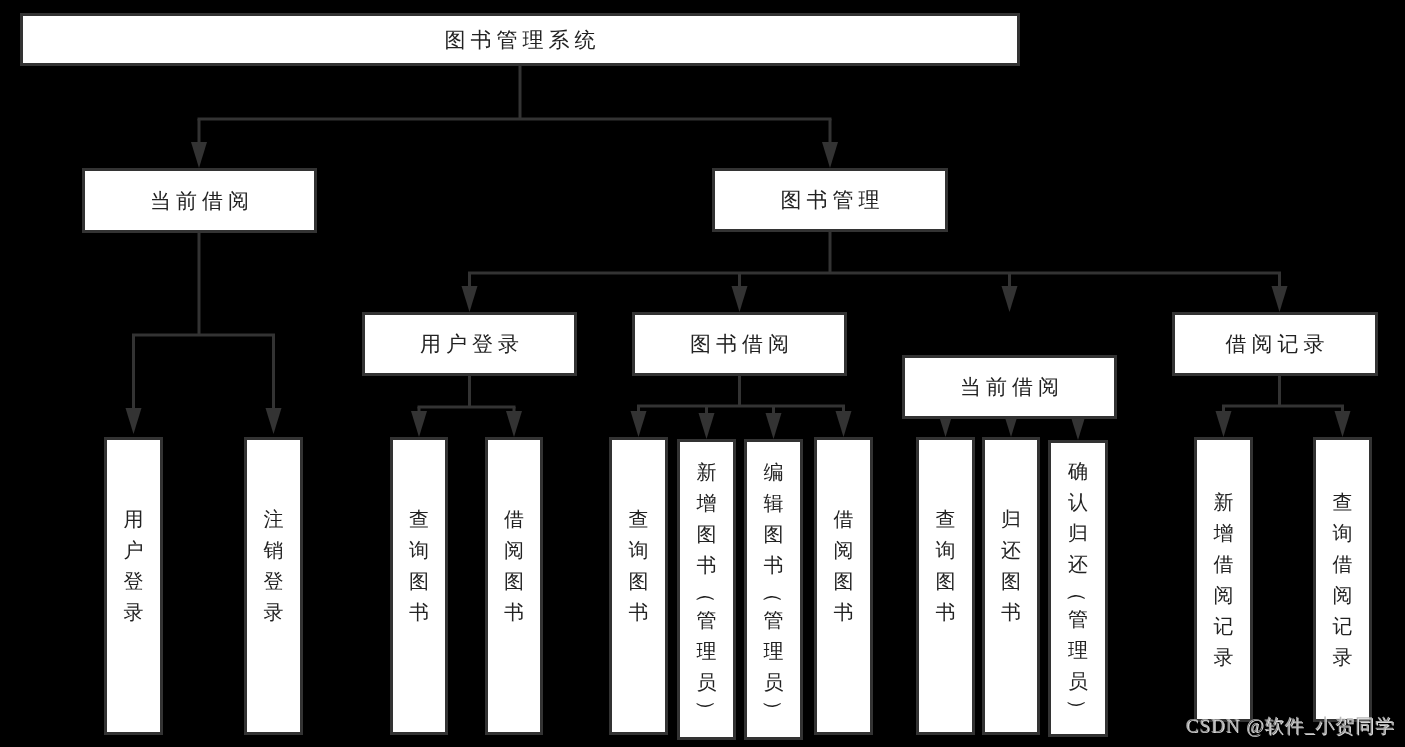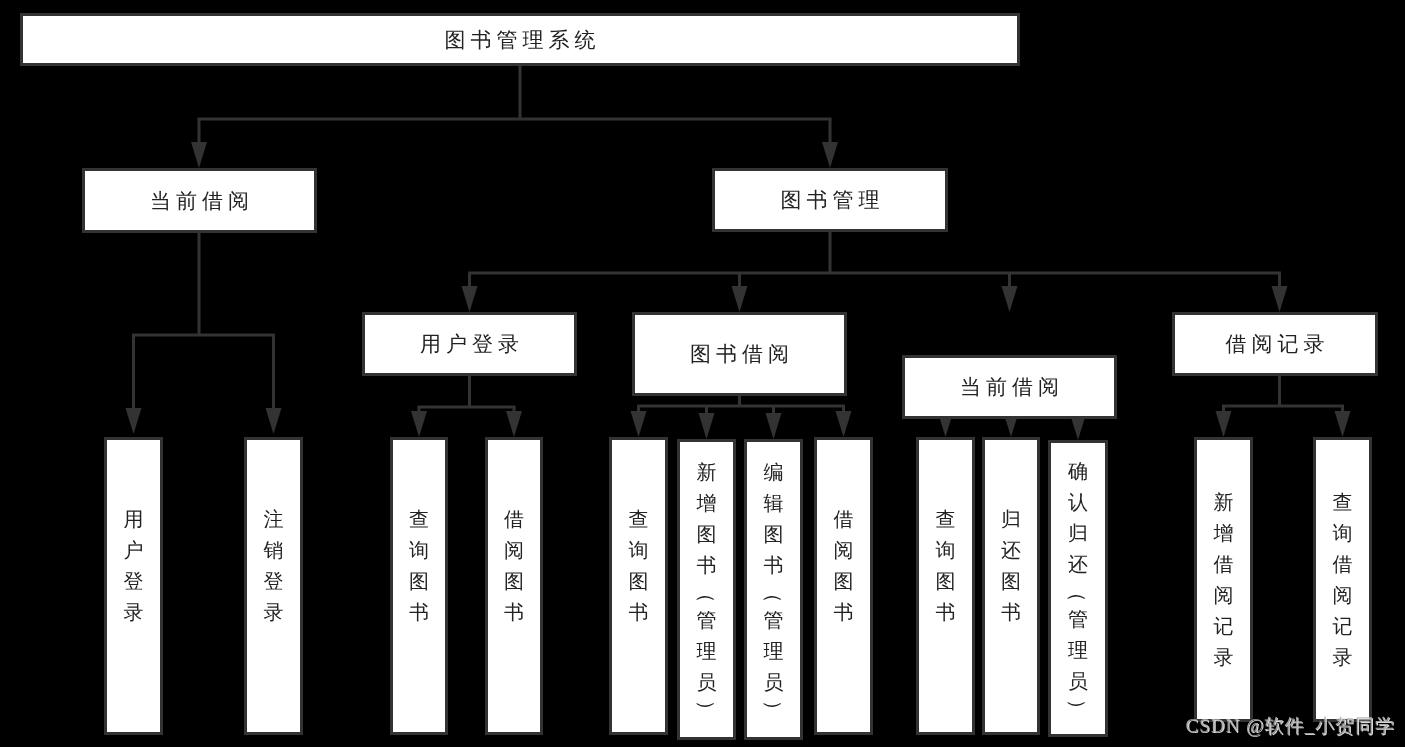--- a/index.html
+++ b/index.html
@@ -132,21 +132,21 @@
       </div>
       <div class="node" style="left: 82px; top: 168px; width: 235px; height: 65px;">
         <span class="hlabel">当前借阅</span>
       </div>
       <div class="node" style="left: 712px; top: 168px; width: 236px; height: 64px;">
         <span class="hlabel">图书管理</span>
       </div>
       <div class="node" style="left: 362px; top: 312px; width: 215px; height: 64px;">
         <span class="hlabel">用户登录</span>
       </div>
-      <div class="node" style="left: 632px; top: 312px; width: 215px; height: 84px; justify-content: center;">
+      <div class="node" style="left: 632px; top: 312px; width: 215px; height: 64px; justify-content: center;">
         <span class="hlabel">图书借阅</span>
       </div>
       <div class="node" style="left: 902px; top: 312px; width: 215px; height: 64px; margin-top: 43px;">
         <span class="hlabel">当前借阅</span>
       </div>
       <div class="node" style="left: 1172px; top: 312px; width: 206px; height: 64px;">
         <span class="hlabel">借阅记录</span>
       </div>
       <div class="node vertical short" style="left: 104px; top: 437px; width: 59px; height: 298px;">
         <span class="vchar">用</span>

